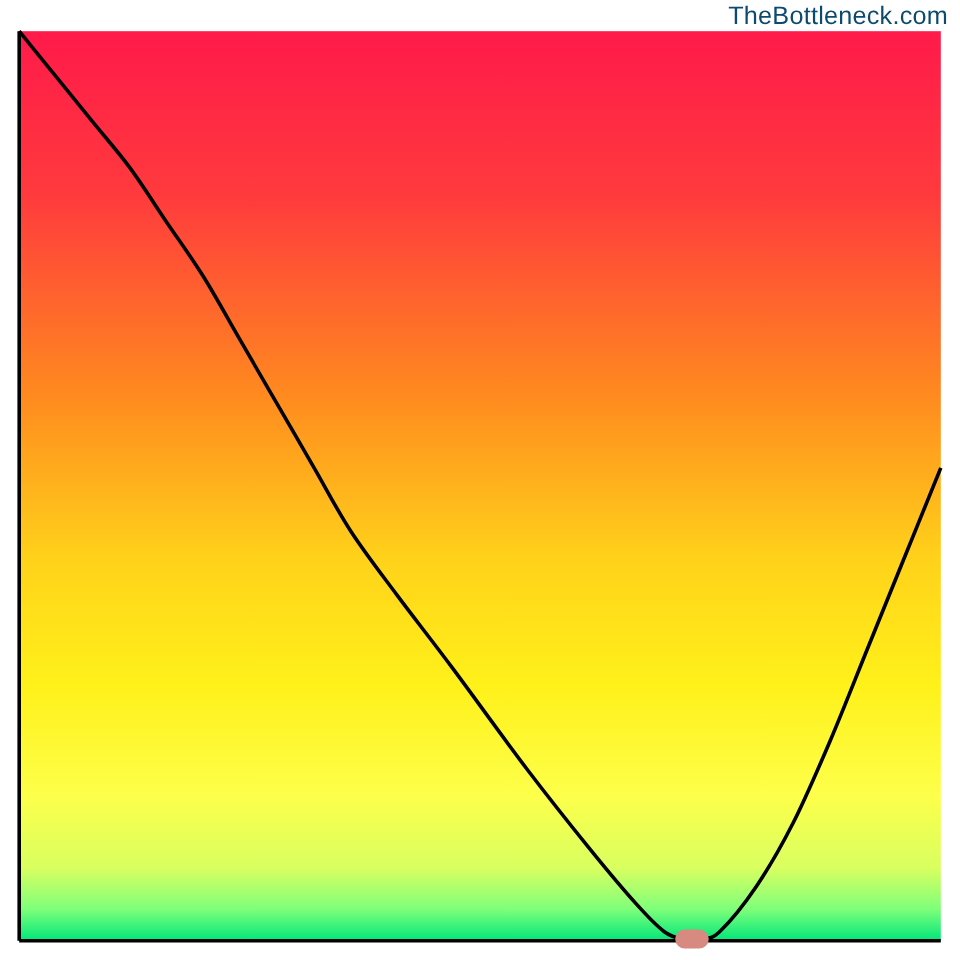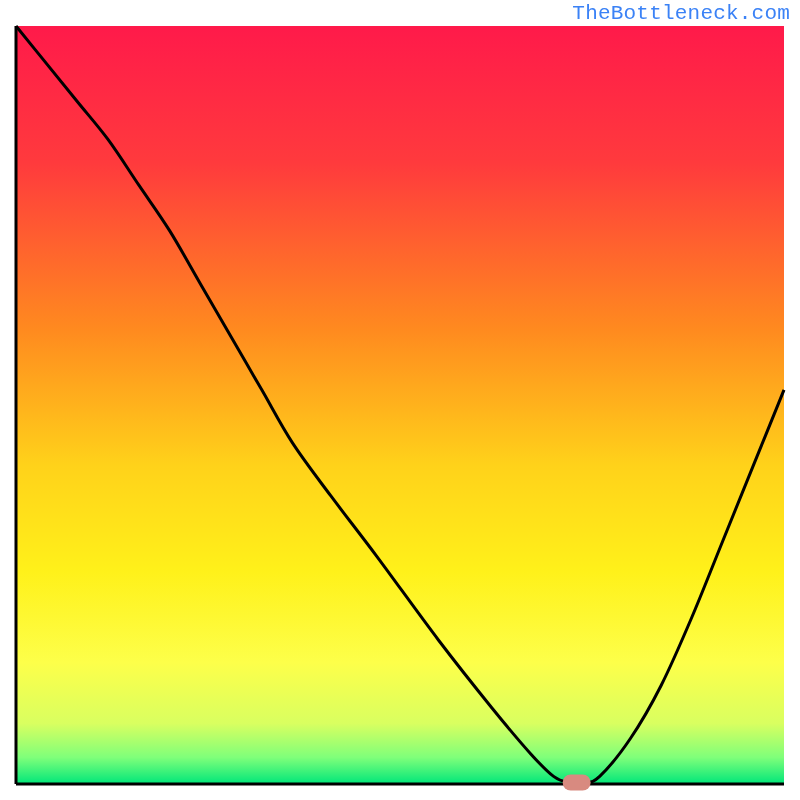--- a/index.html
+++ b/index.html
@@ -12,23 +12,23 @@
   }
   .container {
     position: relative;
     width: 800px;
     height: 800px;
   }
   .watermark {
     position: absolute;
     top: 2px;
     right: 10px;
-    font-family: Liberation Mono, monospace;
+    font-family: Liberation Sans, sans-serif;
     font-size: 21px;
-    color: #3b82f6;
+    color: #0c4a6e;
     letter-spacing: 0.2px;
     font-weight: 500;
   }
   svg {
     display: block;
   }
 </style>
 </head>
 <body>
 <div class="container">

